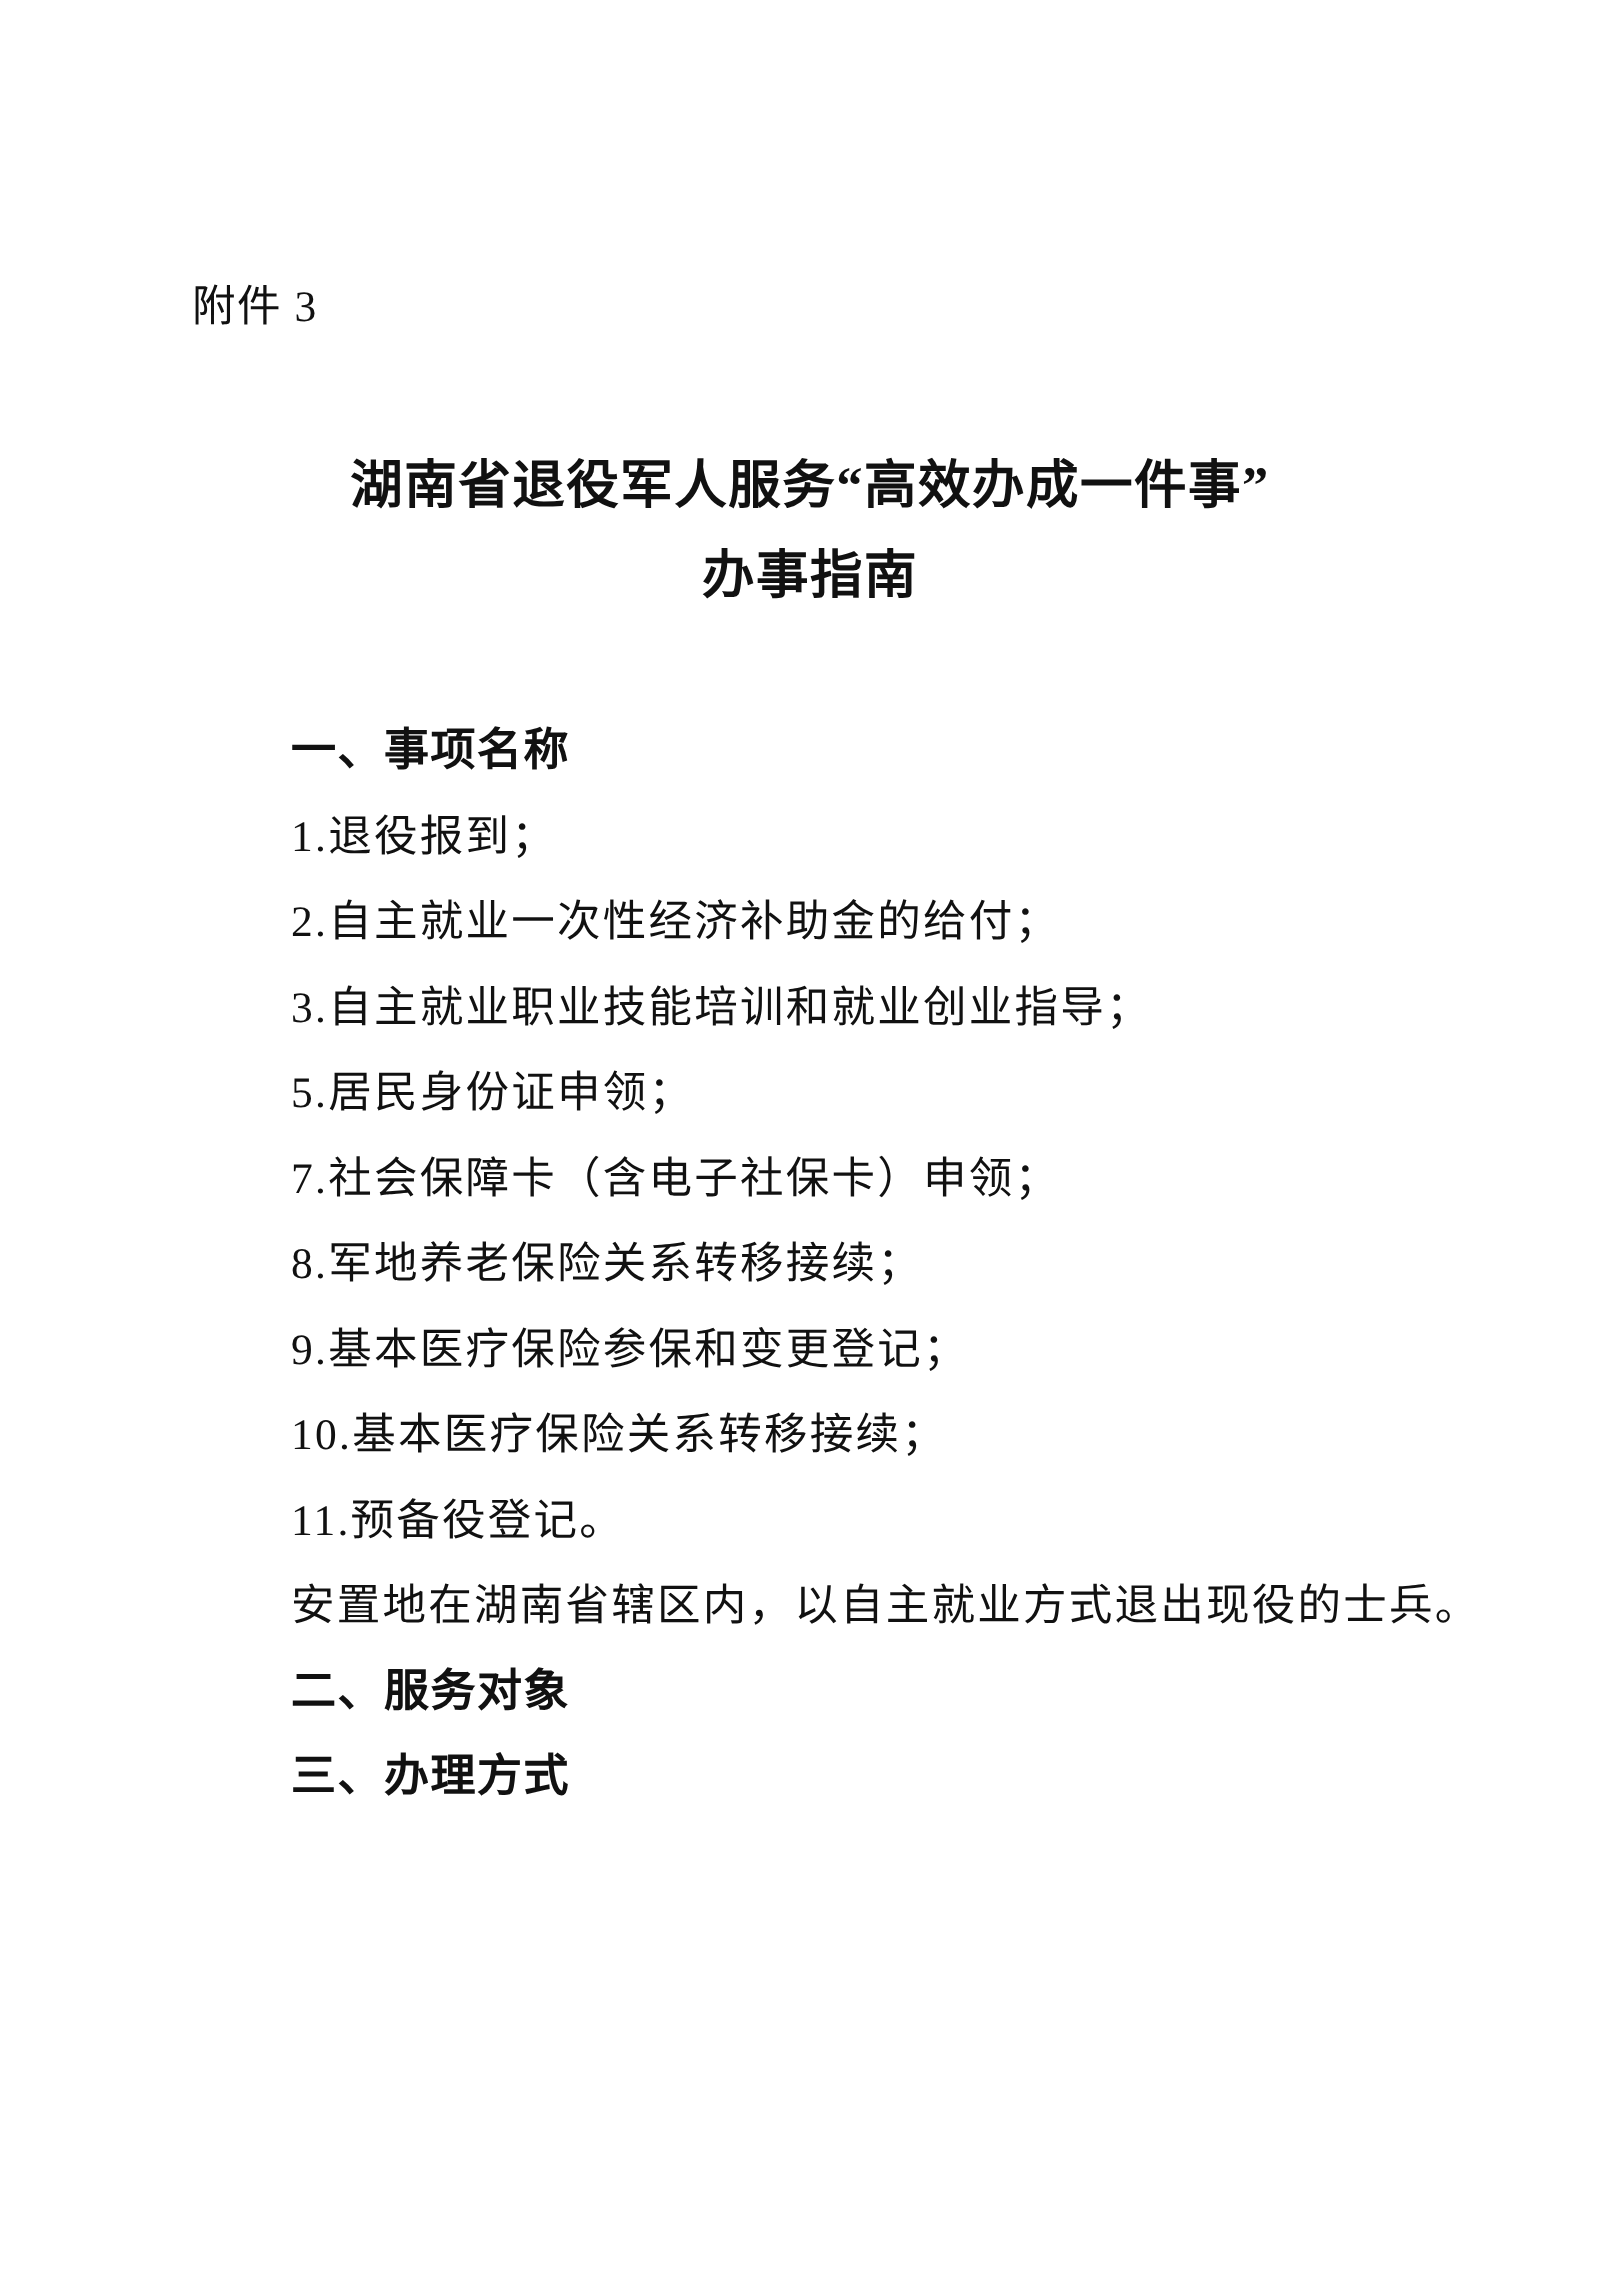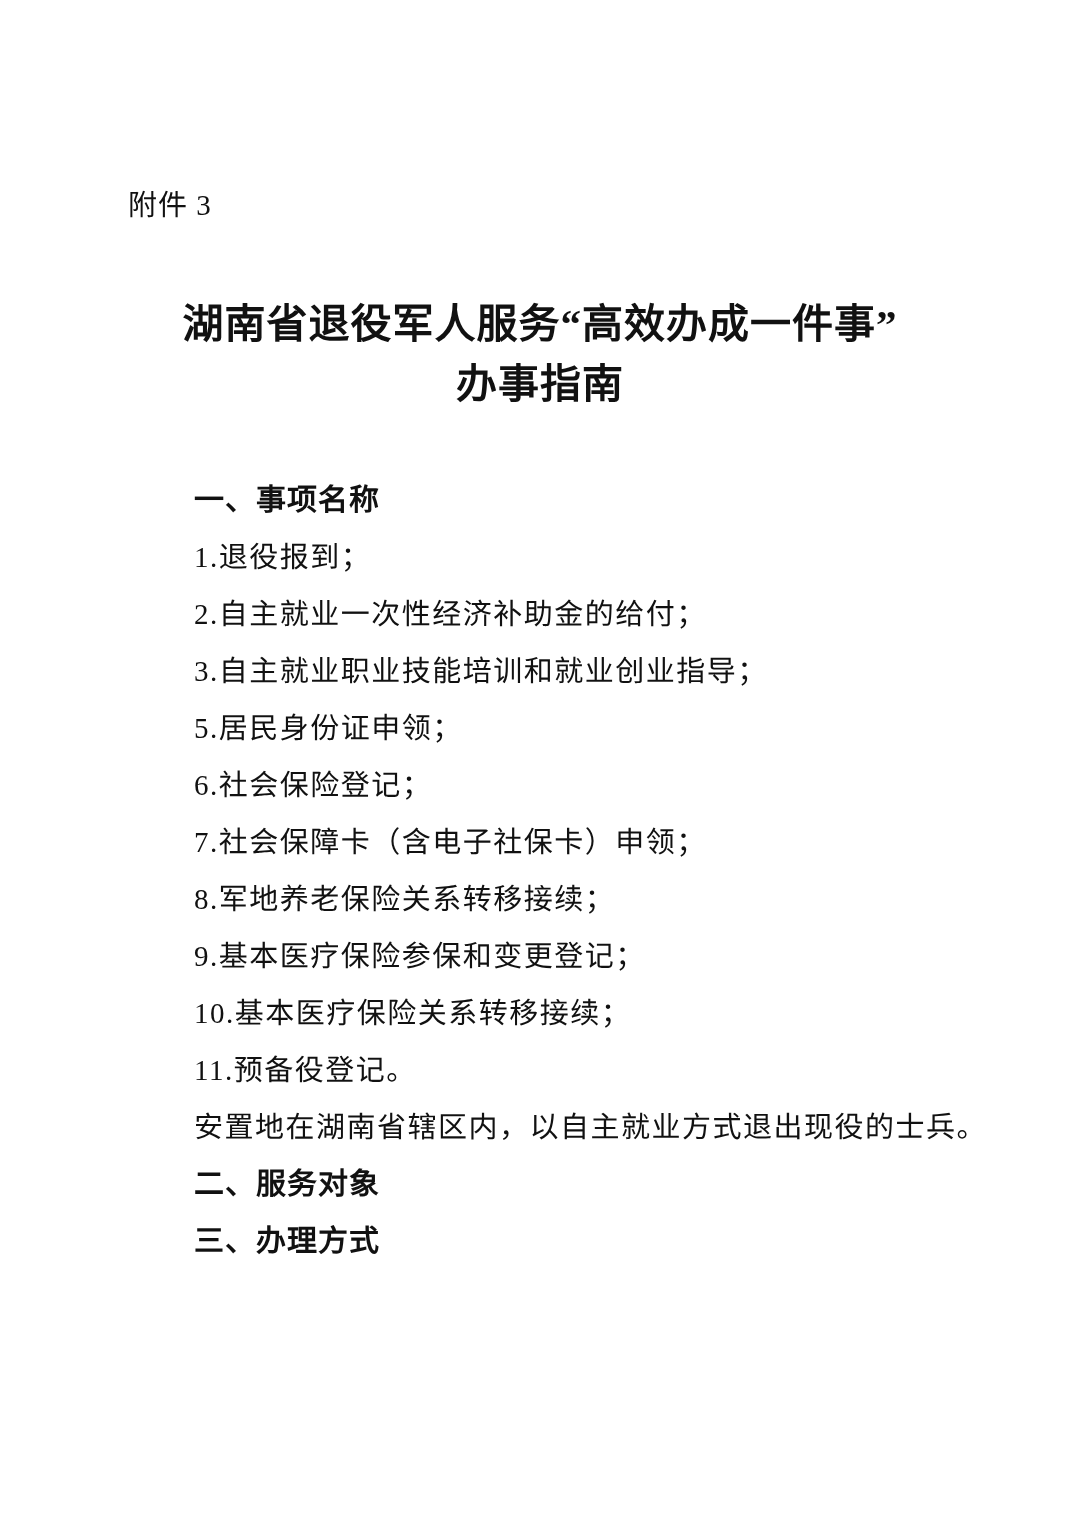--- a/index.html
+++ b/index.html
@@ -24,21 +24,21 @@
     line-height: 38px;
     letter-spacing: 1px;
   }
   .doc-title {
     position: absolute;
     left: 0;
     right: 0;
     top: 294px;
     text-align: center;
     font-weight: bold;
-    font-size: 41px;
+    font-size: 35px;
     line-height: 60px;
     letter-spacing: 1px;
   }
   .content {
     position: absolute;
     left: 194px;
     right: 116px;
     top: 468px;
   }
   .line {
@@ -77,21 +77,20 @@
   </div>
 
   <div class="content">
 
     <div class="line heading">一、事项名称</div>
 
     <div class="line">1.退役报到；</div>
     <div class="line">2.自主就业一次性经济补助金的给付；</div>
     <div class="line">3.自主就业职业技能培训和就业创业指导；</div>
     <div class="line">5.居民身份证申领；</div>
-    <div class="line">6.社会保险登记；</div>
     <div class="line">7.社会保障卡（含电子社保卡）申领；</div>
     <div class="line">8.军地养老保险关系转移接续；</div>
     <div class="line">9.基本医疗保险参保和变更登记；</div>
     <div class="line">10.基本医疗保险关系转移接续；</div>
     <div class="line">11.预备役登记。</div>
 
     <div class="line">安置地在湖南省辖区内，以自主就业方式退出现役的士兵。</div>
 
     <div class="line heading">二、服务对象</div>
 

